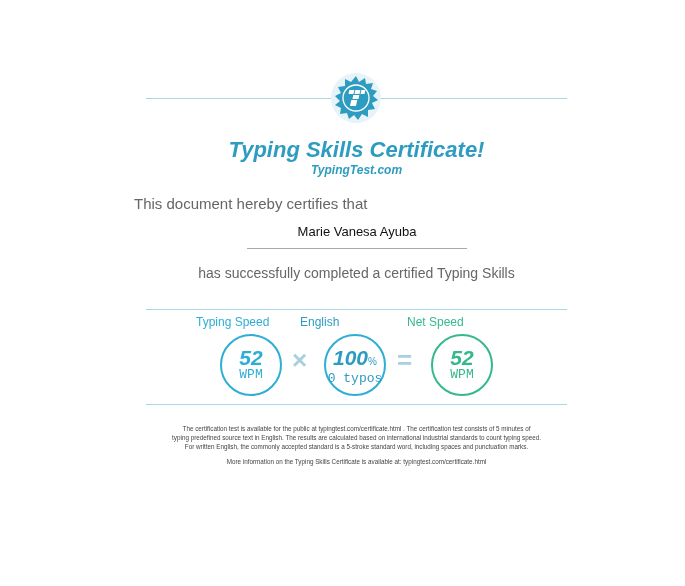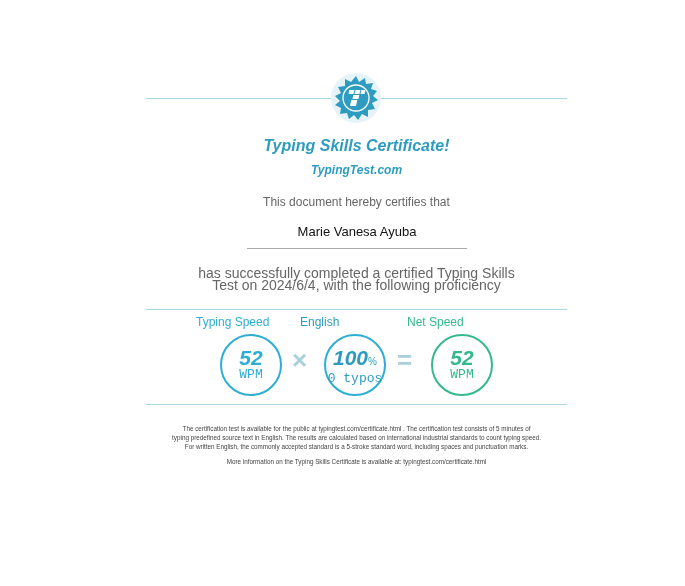--- a/index.html
+++ b/index.html
@@ -1,21 +1,21 @@
 <!DOCTYPE html>
 <html><head>
 <meta charset="utf-8">
 <style>
   html, body { margin: 0; padding: 0; background: #ffffff; }
   body { width: 685px; height: 586px; position: relative; overflow: hidden; font-family: "Liberation Sans", sans-serif; }
   .top-rule { position: absolute; left: 146px; top: 98px; width: 421px; height: 1px; background: #a8d8e4; }
   .badge { position: absolute; left: 331px; top: 73px; width: 50px; height: 50px; }
-  .title { position: absolute; left: 146px; top: 137px; width: 421px; text-align: center; color: #2e9cc0; font-weight: bold; font-style: italic; font-size: 16px; }
+  .title { position: absolute; left: 146px; top: 137px; width: 421px; text-align: center; color: #2e9cc0; font-weight: bold; font-style: italic; font-size: 22px; }
   .subtitle { position: absolute; left: 146px; top: 163px; width: 421px; text-align: center; color: #2e9cc0; font-weight: bold; font-style: italic; font-size: 12px; }
-  .intro { position: absolute; left: 146px; top: 195px; width: 421px; text-align: center; color: #666; font-size: 12px; }
+  .intro { position: absolute; left: 134px; top: 195px; width: 421px; color: #666; font-size: 15px; }
   .name { position: absolute; left: 247px; top: 224px; width: 220px; text-align: center; color: #111; font-size: 13px; padding-bottom: 9px; border-bottom: 1px solid #aaa; }
   .desc { position: absolute; left: 146px; top: 267px; width: 421px; text-align: center; color: #666; font-size: 14px; line-height: 12px; }
   .rule { position: absolute; left: 146px; width: 421px; height: 1px; background: #a8d8e4; }
   .metric-label { position: absolute; width: 110px; text-align: left; font-size: 12px; top: 315px; }
   .circle { position: absolute; top: 334px; width: 58px; height: 58px; border-radius: 50%; border: 2px solid; text-align: center; }
   .circle .big { display: block; margin-top: 11px; font-size: 21px; font-weight: bold; font-style: italic; line-height: 22px; }
   .circle .small { display: block; font-size: 13px; line-height: 12px; font-family: Liberation Mono, monospace; }
   .op { position: absolute; top: 345px; color: #a9d0dc; font-weight: bold; font-size: 26px; }
   .fine { position: absolute; left: 146px; top: 424px; width: 421px; text-align: center; color: #444; font-size: 6.3px; line-height: 9px; }
   .fine2 { position: absolute; left: 146px; top: 458px; width: 421px; text-align: center; color: #444; font-size: 6.3px; }
@@ -41,21 +41,20 @@
 </svg>
 
 <div class="title">Typing Skills Certificate!</div>
 <div class="subtitle">TypingTest.com</div>
 
 <div class="intro">This document hereby certifies that</div>
 <div class="name">Marie Vanesa Ayuba</div>
 
 <div class="desc">
   <div>has successfully completed a certified Typing Skills</div>
-  <div>Test on 2024/6/4, with the following proficiency</div>
 </div>
 
 <div class="rule" style="top:309px;"></div>
 
 <div class="metric-label" style="left:196px; color:#2eaed4;">Typing Speed</div>
 <div class="circle" style="left:220px; border-color:#2eaed4; color:#2eaed4;">
   <span class="big">52</span>
   <span class="small">WPM</span>
 </div>
 

